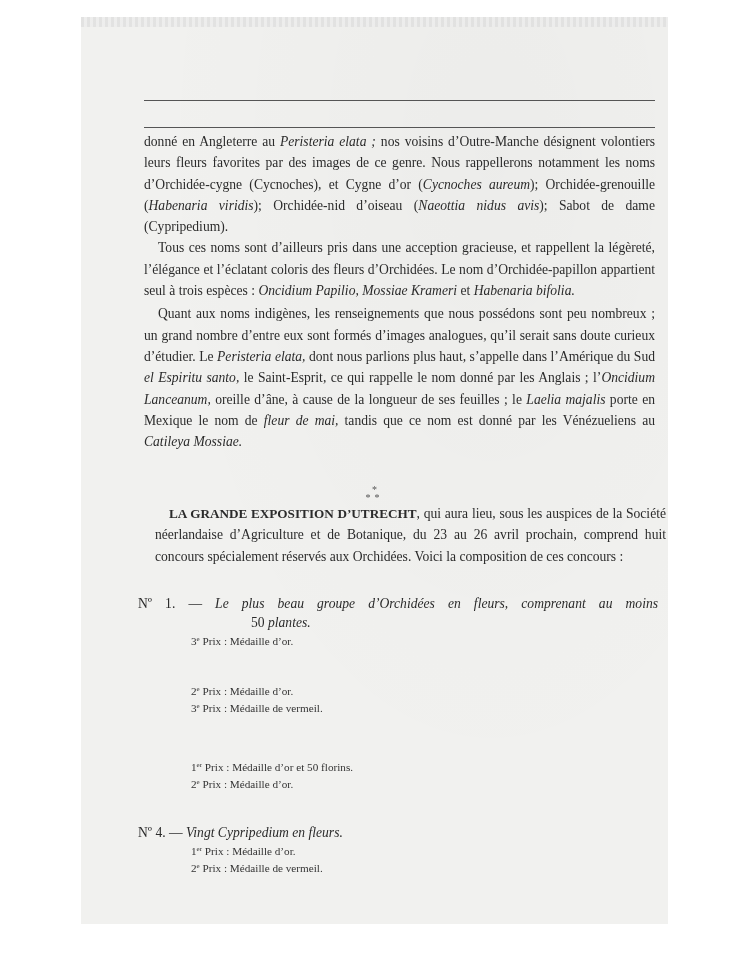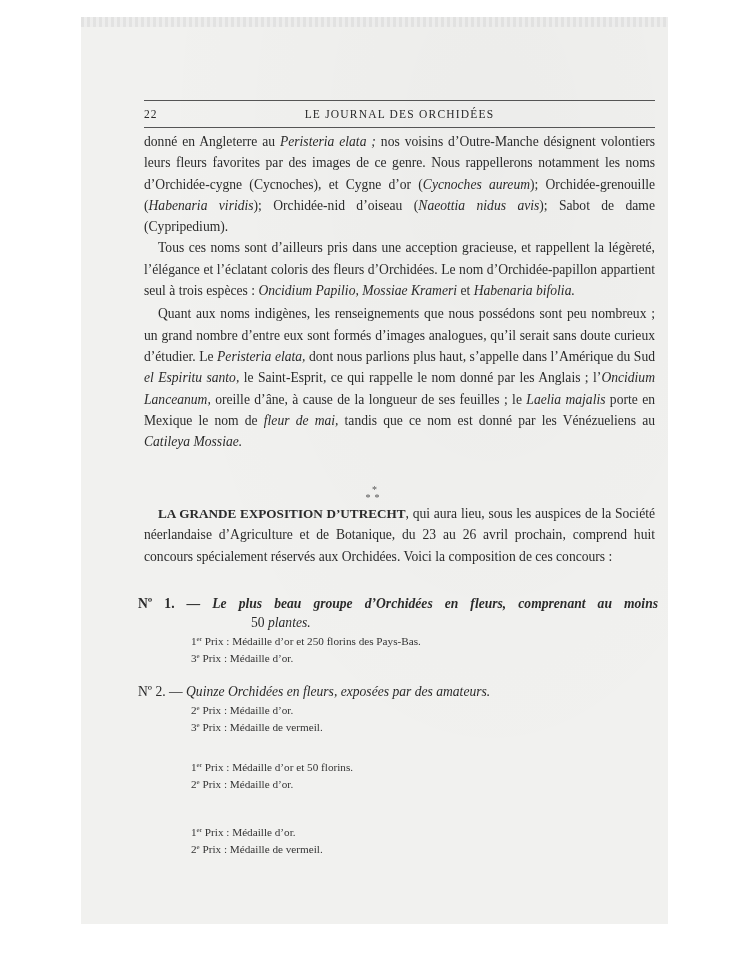--- a/index.html
+++ b/index.html
@@ -44,55 +44,50 @@
   .contest-cont { padding-left: 113px; line-height: 19px; }
   .prize { font-size: 11.2px; line-height: 15px; padding-left: 53px; color: #333; }
   .prize sup { font-size: 7px; vertical-align: 4px; }
 </style>
 </head>
 <body>
 
 <div class="page">
   <div class="page-topedge"></div>
   <div class="rule top"></div>
-  <div class="running-head">
-    <span class="folio">22</span>
-    <span class="journal-title">LE JOURNAL DES ORCHIDÉES</span>
-  </div>
   <div class="rule bottom"></div>
 
   <div class="text" style="top:114px;">
     <p><span>donné en Angleterre au </span><i>Peristeria elata ;</i><span> nos voisins d’Outre-Manche désignent volontiers leurs fleurs favorites par des images de ce genre. Nous rappellerons notamment les noms d’Orchidée-cygne (Cycnoches), et Cygne d’or (</span><i>Cycnoches aureum</i><span>); Orchidée-grenouille (</span><i>Habenaria viridis</i><span>); Orchidée-nid d’oiseau (</span><i>Naeottia nidus avis</i><span>); Sabot de dame (Cypripedium).</span></p>
     <p class="indent"><span>Tous ces noms sont d’ailleurs pris dans une acception gracieuse, et rappellent la légèreté, l’élégance et l’éclatant coloris des fleurs d’Orchidées. Le nom d’Orchidée-papillon appartient seul à trois espèces : </span><i>Oncidium Papilio, Mossiae Krameri</i><span> et </span><i>Habenaria bifolia.</i></p>
     <p class="indent" style="margin-top:2px;"><span>Quant aux noms indigènes, les renseignements que nous possédons sont peu nombreux ; un grand nombre d’entre eux sont formés d’images analogues, qu’il serait sans doute curieux d’étudier. Le </span><i>Peristeria elata,</i><span> dont nous parlions plus haut, s’appelle dans l’Amérique du Sud </span><i>el Espiritu santo,</i><span> le Saint-Esprit, ce qui rappelle le nom donné par les Anglais ; l’</span><i>Oncidium Lanceanum,</i><span> oreille d’âne, à cause de la longueur de ses feuilles ; le </span><i>Laelia majalis</i><span> porte en Mexique le nom de </span><i>fleur de mai,</i><span> tandis que ce nom est donné par les Vénézueliens au </span><i>Catileya Mossiae.</i></p>
   </div>
 
   <div class="asterism" style="top:469px;">
     <div style="letter-spacing:0;">*</div>
       <div style="letter-spacing:4px;">**</div>
   </div>
 
-  <div class="text" style="top:486px;">
+  <div class="text" style="top:486px;margin-left:11px;">
     <p class="indent"><span class="bold">LA GRANDE EXPOSITION D’UTRECHT</span><span>, qui aura lieu, sous les auspices de la Société néerlandaise d’Agriculture et de Botanique, du 23 au 26 avril prochain, comprend huit concours spécialement réservés aux Orchidées. Voici la composition de ces concours :</span></p>
   </div>
 
   <div id="contests">
       <div class="contest" style="top: 577px;">
-        <div class="contest-title" style="text-align: justify; text-align-last: justify; font-weight: bold;"><span class="num">Nº 1. — </span><i>Le plus beau groupe d’Orchidées en fleurs, comprenant au moins</i></div>
+        <div class="contest-title" style="text-align: justify; text-align-last: justify;"><span class="num">Nº 1. — </span><i>Le plus beau groupe d’Orchidées en fleurs, comprenant au moins</i></div>
         <div class="contest-cont"><span>50 </span><i>plantes.</i></div>
-        <div class="prize"><span>1</span><sup>er</sup><span> Prix : Médaille d’or et 250 florins des Pays-Bas.</span></div>
         <div class="prize"><span>3</span><sup>e</sup><span> Prix : Médaille d’or.</span></div>
       </div>
       <div class="contest" style="top: 665px;">
-        <div class="contest-title"><span class="num">Nº 2. — </span><i>Quinze Orchidées en fleurs, exposées par des amateurs.</i></div>
         <div class="prize"><span>2</span><sup>e</sup><span> Prix : Médaille d’or.</span></div>
         <div class="prize"><span>3</span><sup>e</sup><span> Prix : Médaille de vermeil.</span></div>
       </div>
       <div class="contest" style="top: 741px;">
         <div class="prize"><span>1</span><sup>er</sup><span> Prix : Médaille d’or et 50 florins.</span></div>
         <div class="prize"><span>2</span><sup>e</sup><span> Prix : Médaille d’or.</span></div>
       </div>
       <div class="contest" style="top: 806px;">
+        <div class="contest-title"><span class="num">Nº 4. — </span><i>Vingt Cypripedium en fleurs.</i></div>
         <div class="prize"><span>1</span><sup>er</sup><span> Prix : Médaille d’or.</span></div>
         <div class="prize"><span>2</span><sup>e</sup><span> Prix : Médaille de vermeil.</span></div>
       </div>
     </div>
 </div>
 
 </body></html>

